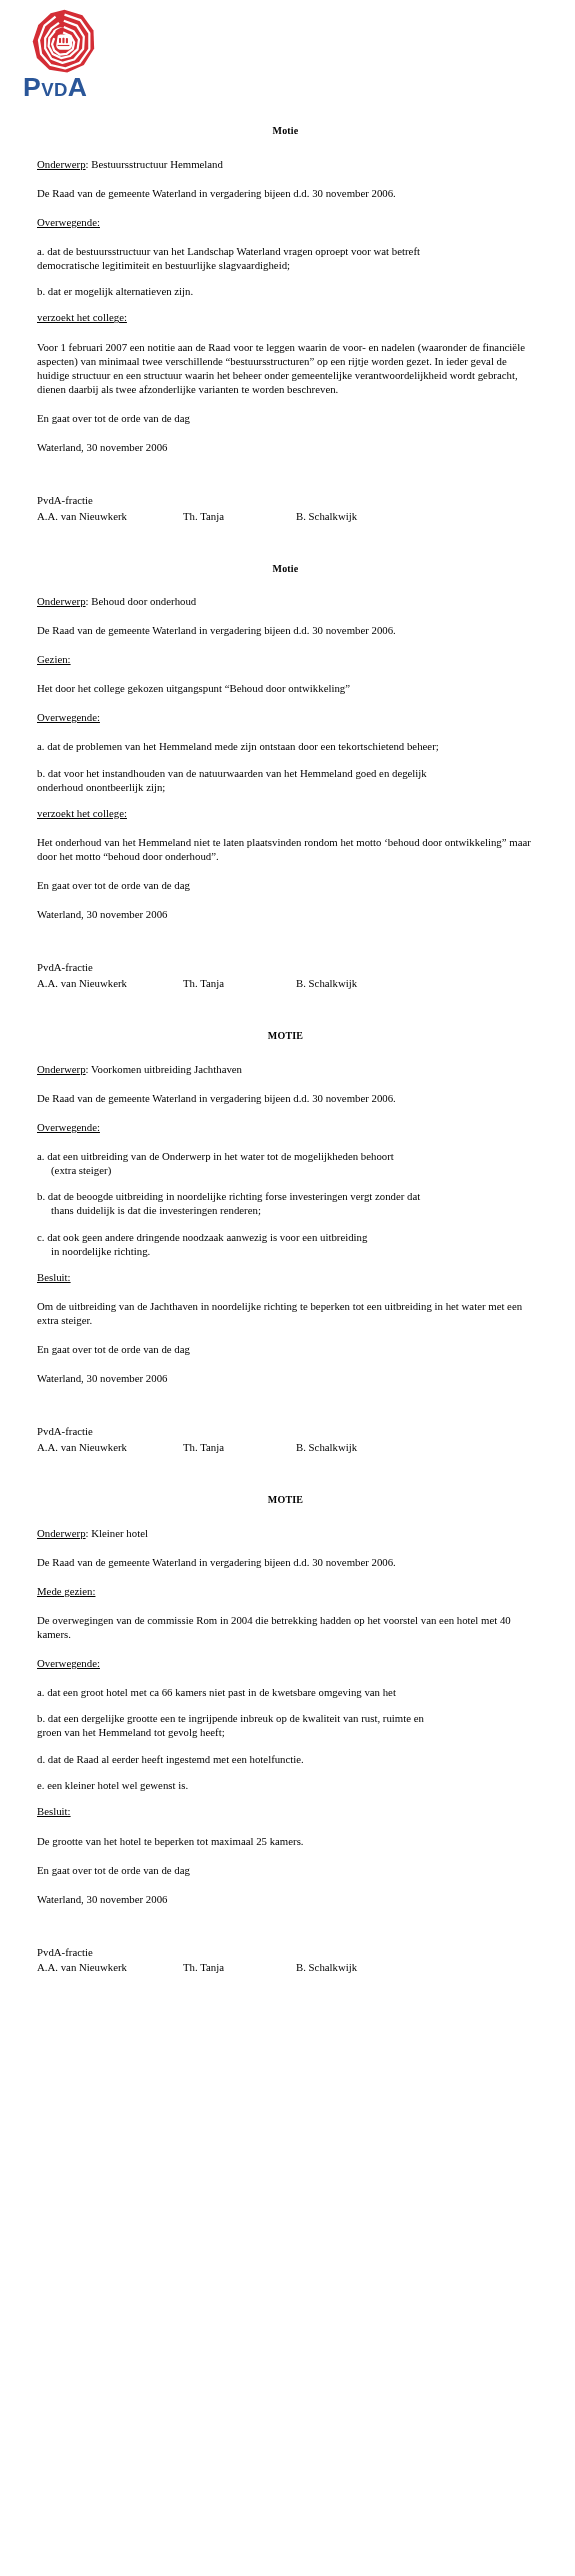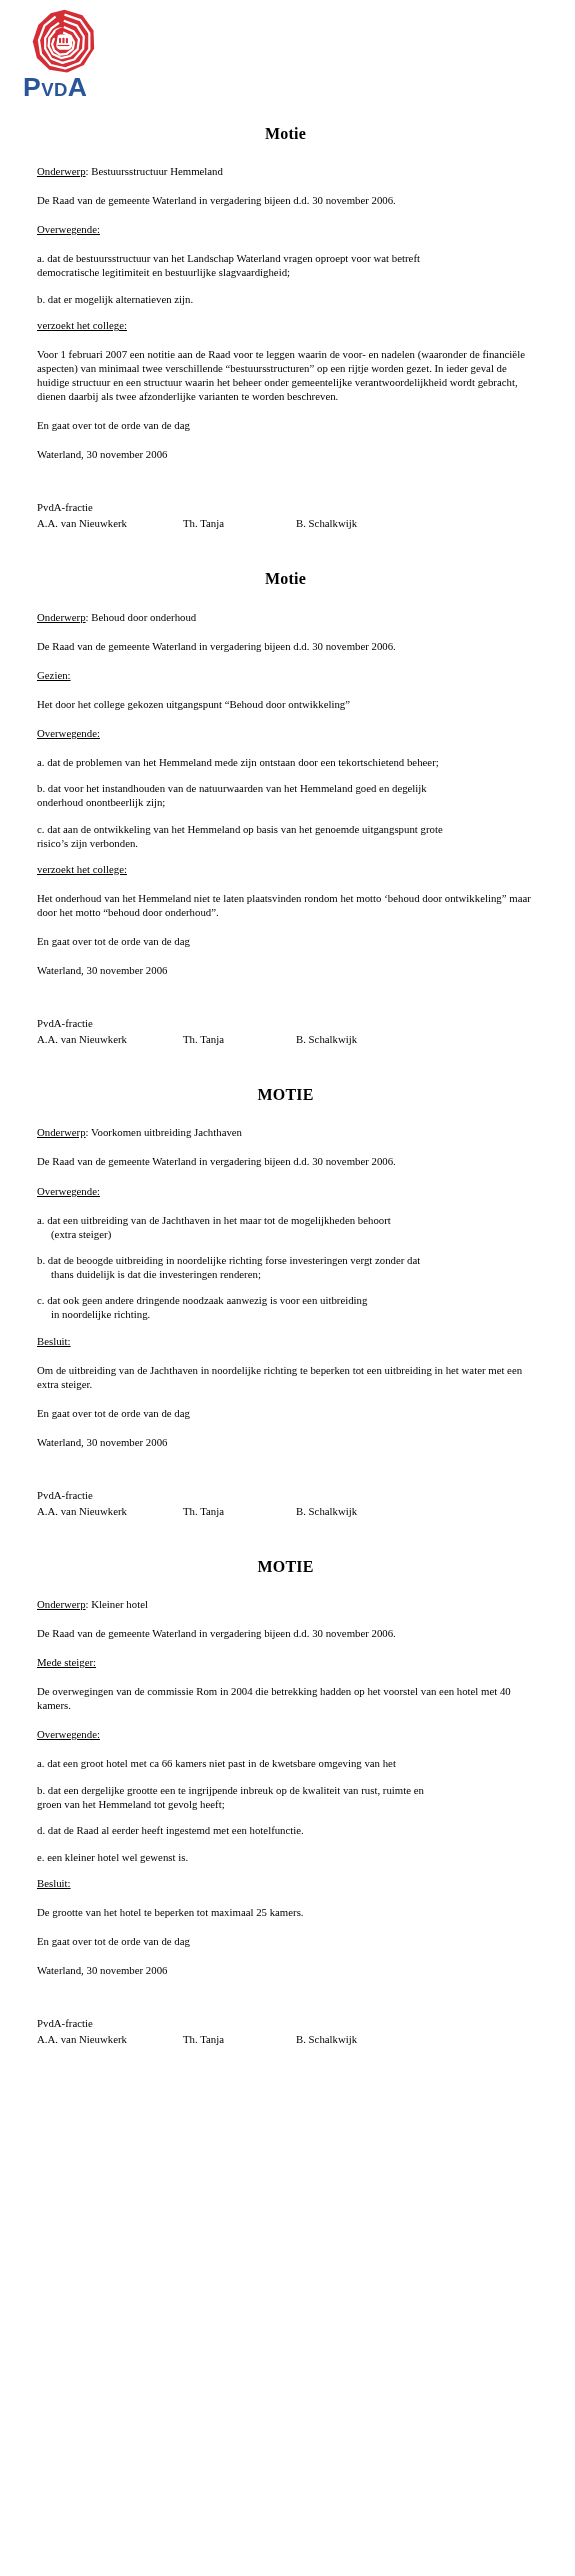--- a/index.html
+++ b/index.html
@@ -62,21 +62,21 @@
   }
   .motion {
     margin-bottom: 39px;
   }
   .motion:last-child {
     margin-bottom: 0;
   }
   .motion-title {
     text-align: center;
     font-weight: bold;
-    font-size: 16px;
+    font-size: 10px;
     margin: 0 0 19.5px 0;
     letter-spacing: 0.2px;
   }
   .line {
     margin: 0 0 15px 0;
   }
   .lbl {
     text-decoration: underline;
   }
   .heading-line {
@@ -171,60 +171,59 @@
       </section>
       <section class="motion">
         <div class="motion-title">Motie</div>
         <div class="heading-line"><span class="lbl">Onderwerp</span><span>: </span><span>Behoud door onderhoud</span></div>
         <div class="line">De Raad van de gemeente Waterland in vergadering bijeen d.d. 30 november 2006.</div>
         <div class="heading-line"><span class="lbl">Gezien:</span></div>
         <div class="para">Het door het college gekozen uitgangspunt “Behoud door ontwikkeling”</div>
         <div class="heading-line"><span class="lbl">Overwegende:</span></div>
         <div class="item"><span>a. dat de problemen van het Hemmeland mede zijn ontstaan door een tekortschietend beheer;</span></div>
         <div class="item"><span>b. dat voor het instandhouden van de natuurwaarden van het Hemmeland goed en degelijk</span><span class="cont flush">onderhoud onontbeerlijk zijn;</span></div>
-        <div class="item"><span>c. dat aan de ontwikkeling van het Hemmeland op basis van het genoemde uitgangspunt grote</span><span class="cont flush">risico’s zijn verbonden.</span></div>
         <div class="heading-line"><span class="lbl">verzoekt het college:</span></div>
         <div class="para">Het onderhoud van het Hemmeland niet te laten plaatsvinden rondom het motto ‘behoud door ontwikkeling” maar door het motto “behoud door onderhoud”.</div>
         <div class="line">En gaat over tot de orde van de dag</div>
         <div class="line">Waterland, 30 november 2006</div>
         <div class="sig">
           <div class="sig-party">PvdA-fractie</div>
           <div class="sig-names">
             <span class="n1">A.A. van Nieuwkerk</span>
             <span class="n2">Th. Tanja</span>
             <span class="n3">B. Schalkwijk</span>
           </div>
         </div>
       </section>
       <section class="motion">
         <div class="motion-title">MOTIE</div>
         <div class="heading-line"><span class="lbl">Onderwerp</span><span>: </span><span>Voorkomen uitbreiding Jachthaven</span></div>
         <div class="line">De Raad van de gemeente Waterland in vergadering bijeen d.d. 30 november 2006.</div>
         <div class="heading-line"><span class="lbl">Overwegende:</span></div>
-        <div class="item"><span>a. dat een uitbreiding van de Jachthaven in het maar tot de mogelijkheden behoort</span><span class="cont">(extra steiger)</span></div>
+        <div class="item"><span>a. dat een uitbreiding van de Onderwerp in het water tot de mogelijkheden behoort</span><span class="cont">(extra steiger)</span></div>
         <div class="item"><span>b. dat de beoogde uitbreiding in noordelijke richting forse investeringen vergt zonder dat</span><span class="cont">thans duidelijk is dat die investeringen renderen;</span></div>
         <div class="item"><span>c. dat ook geen andere dringende noodzaak aanwezig is voor een uitbreiding</span><span class="cont">in noordelijke richting.</span></div>
         <div class="heading-line"><span class="lbl">Besluit:</span></div>
         <div class="para">Om de uitbreiding van de Jachthaven in noordelijke richting te beperken tot een uitbreiding in het water met een extra steiger.</div>
         <div class="line">En gaat over tot de orde van de dag</div>
         <div class="line">Waterland, 30 november 2006</div>
         <div class="sig">
           <div class="sig-party">PvdA-fractie</div>
           <div class="sig-names">
             <span class="n1">A.A. van Nieuwkerk</span>
             <span class="n2">Th. Tanja</span>
             <span class="n3">B. Schalkwijk</span>
           </div>
         </div>
       </section>
       <section class="motion">
         <div class="motion-title">MOTIE</div>
         <div class="heading-line"><span class="lbl">Onderwerp</span><span>: </span><span>Kleiner hotel</span></div>
         <div class="line">De Raad van de gemeente Waterland in vergadering bijeen d.d. 30 november 2006.</div>
-        <div class="heading-line"><span class="lbl">Mede steiger:</span></div>
+        <div class="heading-line"><span class="lbl">Mede gezien:</span></div>
         <div class="para">De overwegingen van de commissie Rom in 2004 die betrekking hadden op het voorstel van een hotel met 40 kamers.</div>
         <div class="heading-line"><span class="lbl">Overwegende:</span></div>
         <div class="item"><span>a. dat een groot hotel met ca 66 kamers niet past in de kwetsbare omgeving van het</span></div>
         <div class="item"><span>b. dat een dergelijke grootte een te ingrijpende inbreuk op de kwaliteit van rust, ruimte en</span><span class="cont flush">groen van het Hemmeland tot gevolg heeft;</span></div>
         <div class="item"><span>d. dat de Raad al eerder heeft ingestemd met een hotelfunctie.</span></div>
         <div class="item"><span>e. een kleiner hotel wel gewenst is.</span></div>
         <div class="heading-line"><span class="lbl">Besluit:</span></div>
         <div class="para">De grootte van het hotel te beperken tot maximaal 25 kamers.</div>
         <div class="line">En gaat over tot de orde van de dag</div>
         <div class="line">Waterland, 30 november 2006</div>

